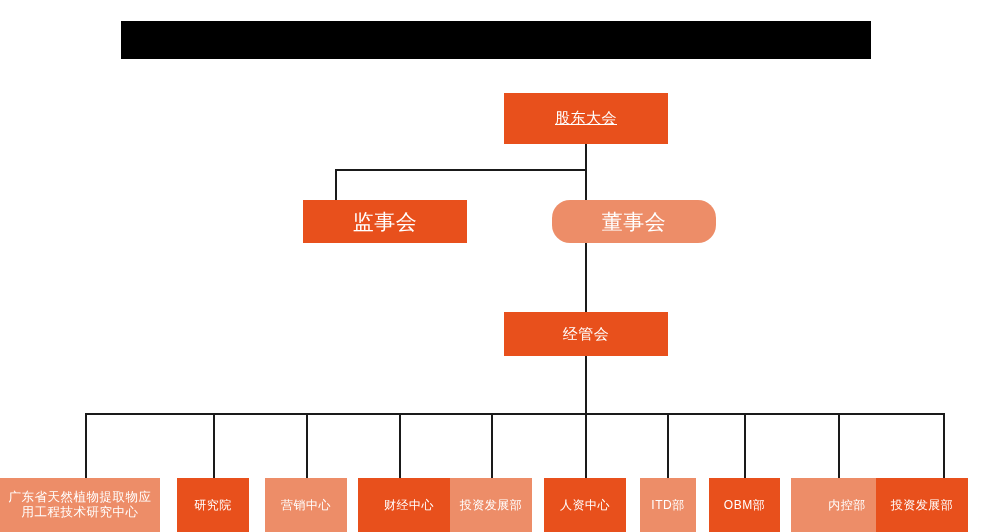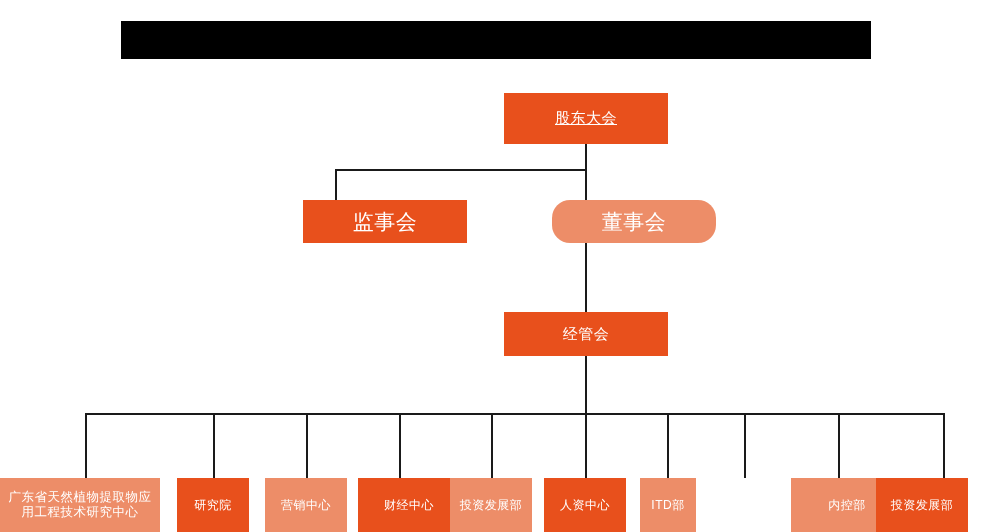--- a/index.html
+++ b/index.html
@@ -100,18 +100,19 @@
   <div class="node leaf secondary" style="left:265px; top:478px; width:82px; height:54px;">营销中心</div>
 
   <div class="node leaf primary" style="left:358px; top:478px; width:102px; height:54px;">财经中心</div>
 
   <div class="node leaf secondary" style="left:450px; top:478px; width:82px; height:54px;">投资发展部</div>
 
   <div class="node leaf primary" style="left:544px; top:478px; width:82px; height:54px;">人资中心</div>
 
   <div class="node leaf secondary" style="left:640px; top:478px; width:56px; height:54px;">ITD部</div>
 
+  <div class="node leaf primary" style="left:709px; top:478px; width:71px; height:54px;">OBM部</div>
 
   <div class="node leaf secondary" style="left:791px; top:478px; width:112px; height:54px;">内控部</div>
 
   <div class="node leaf primary" style="left:876px; top:478px; width:92px; height:54px;">投资发展部</div>
 
 </div>
 
 </body></html>

